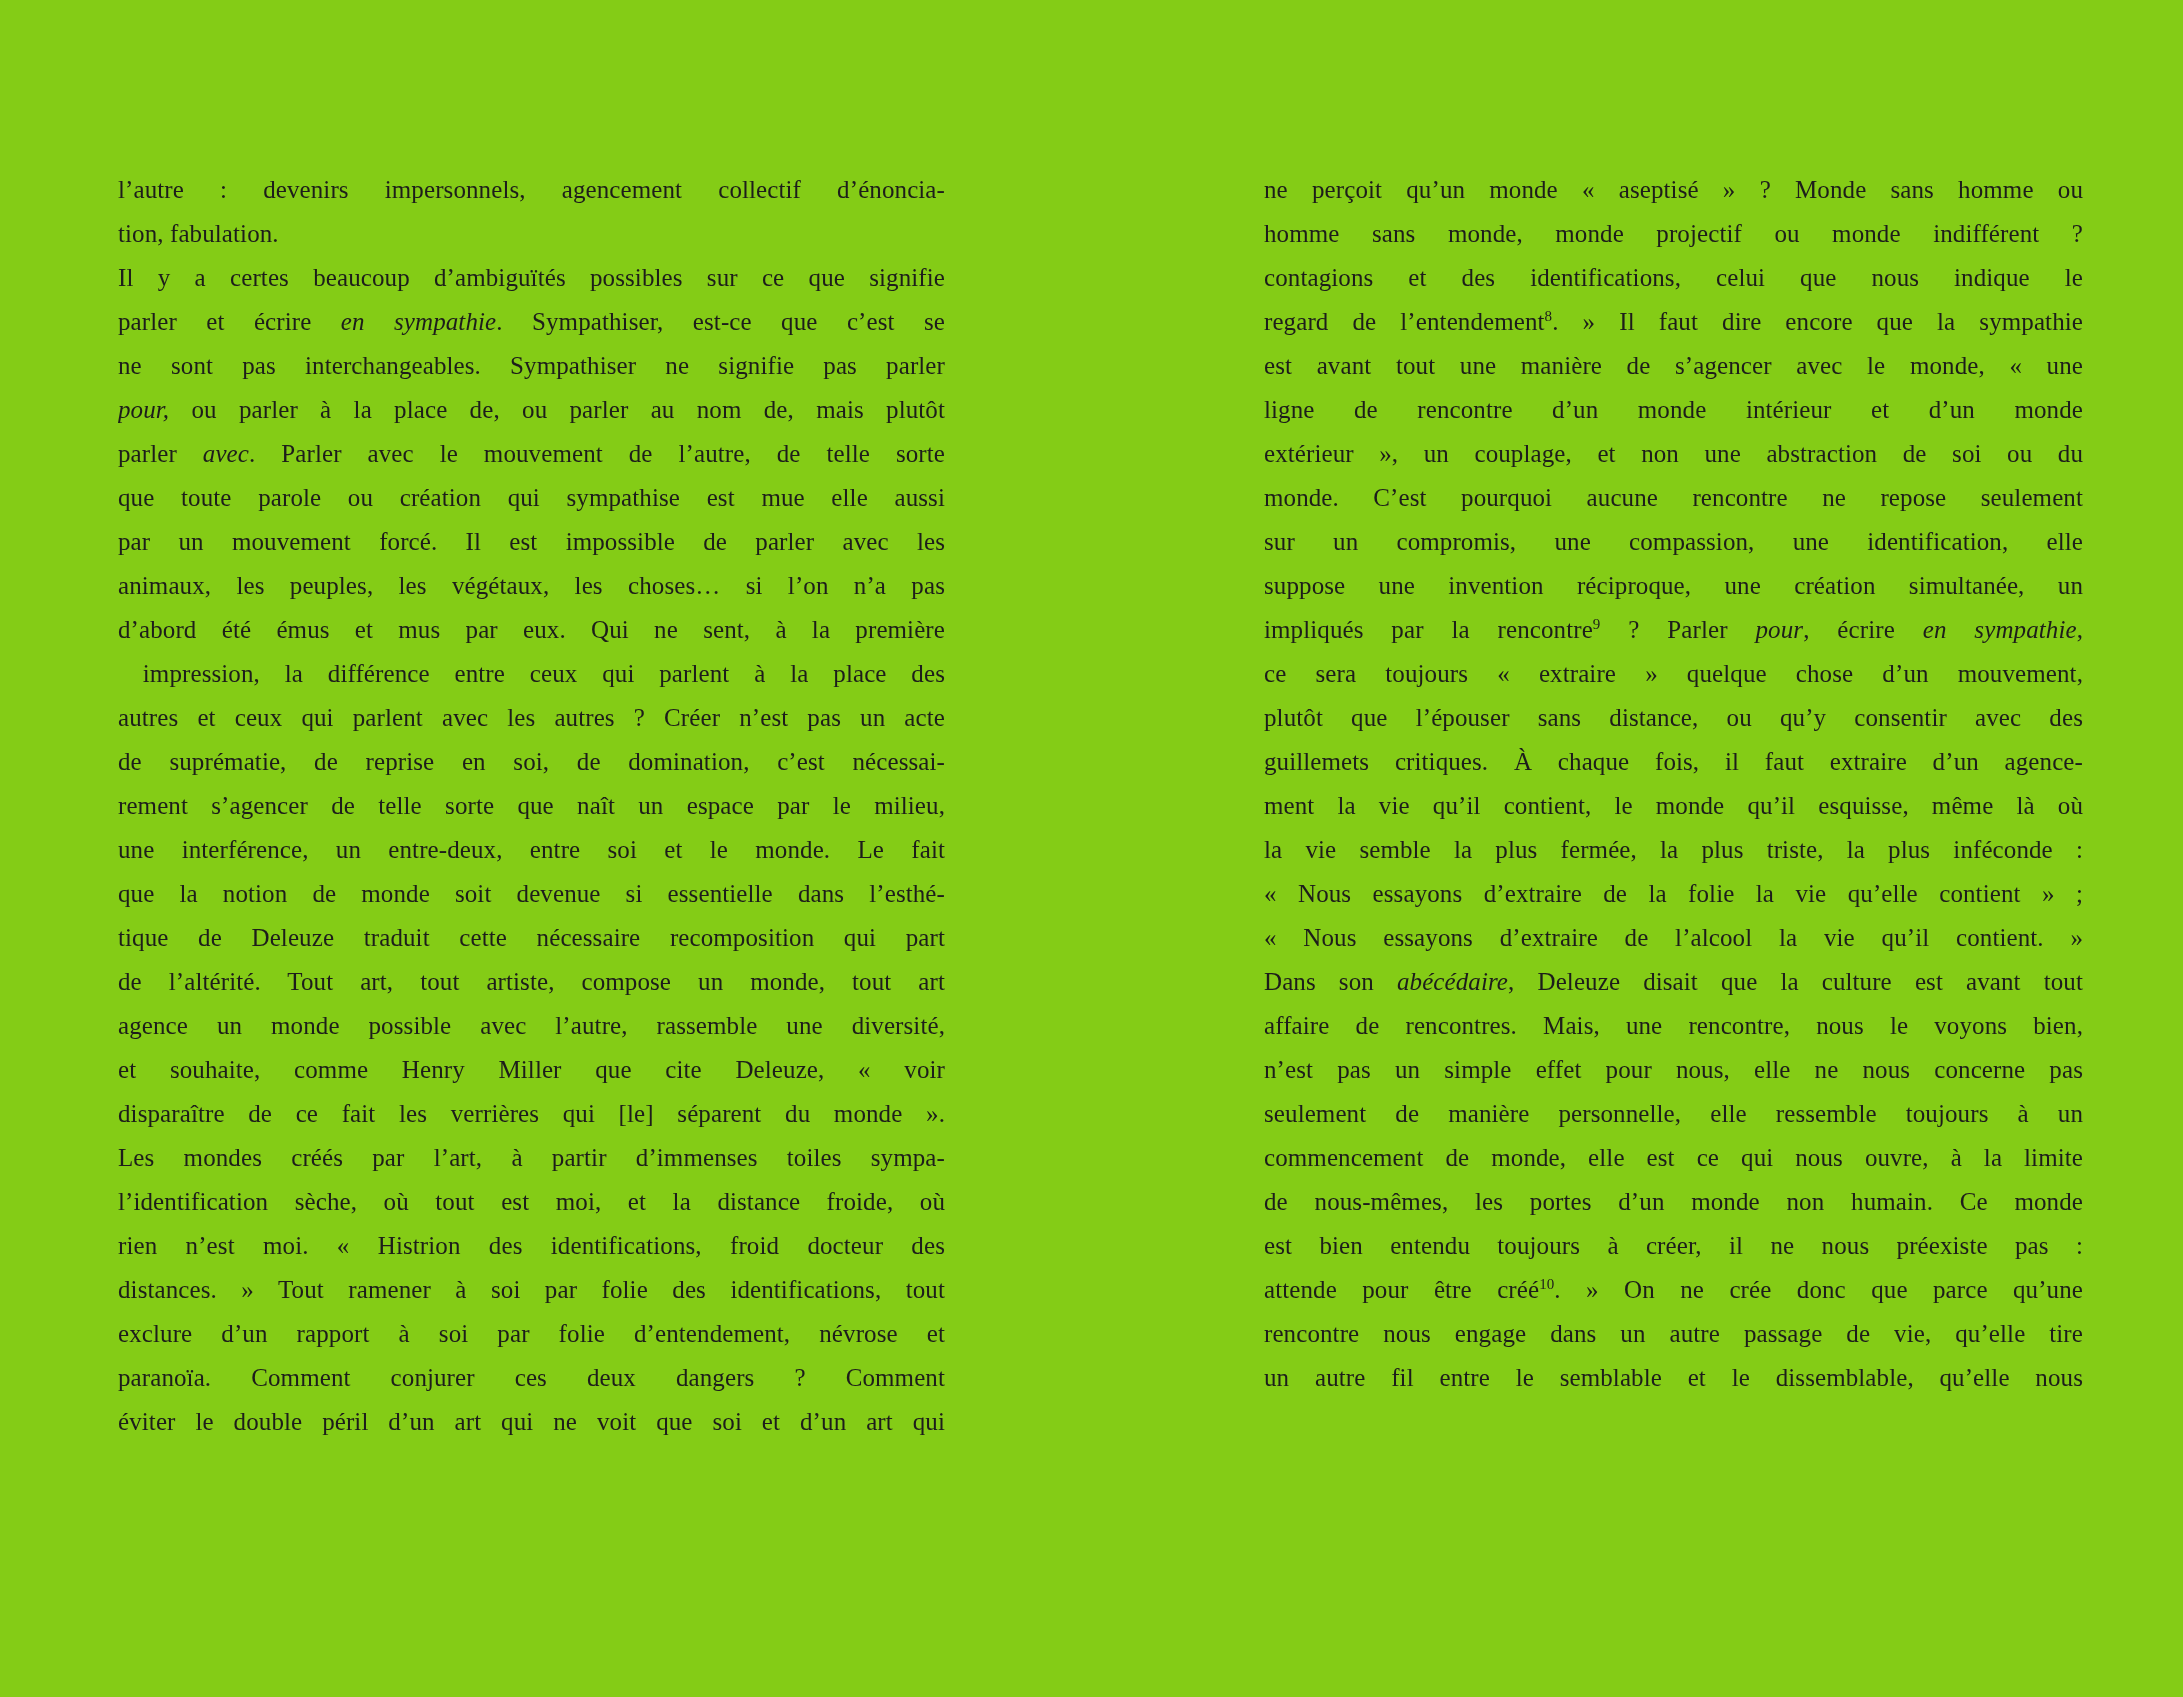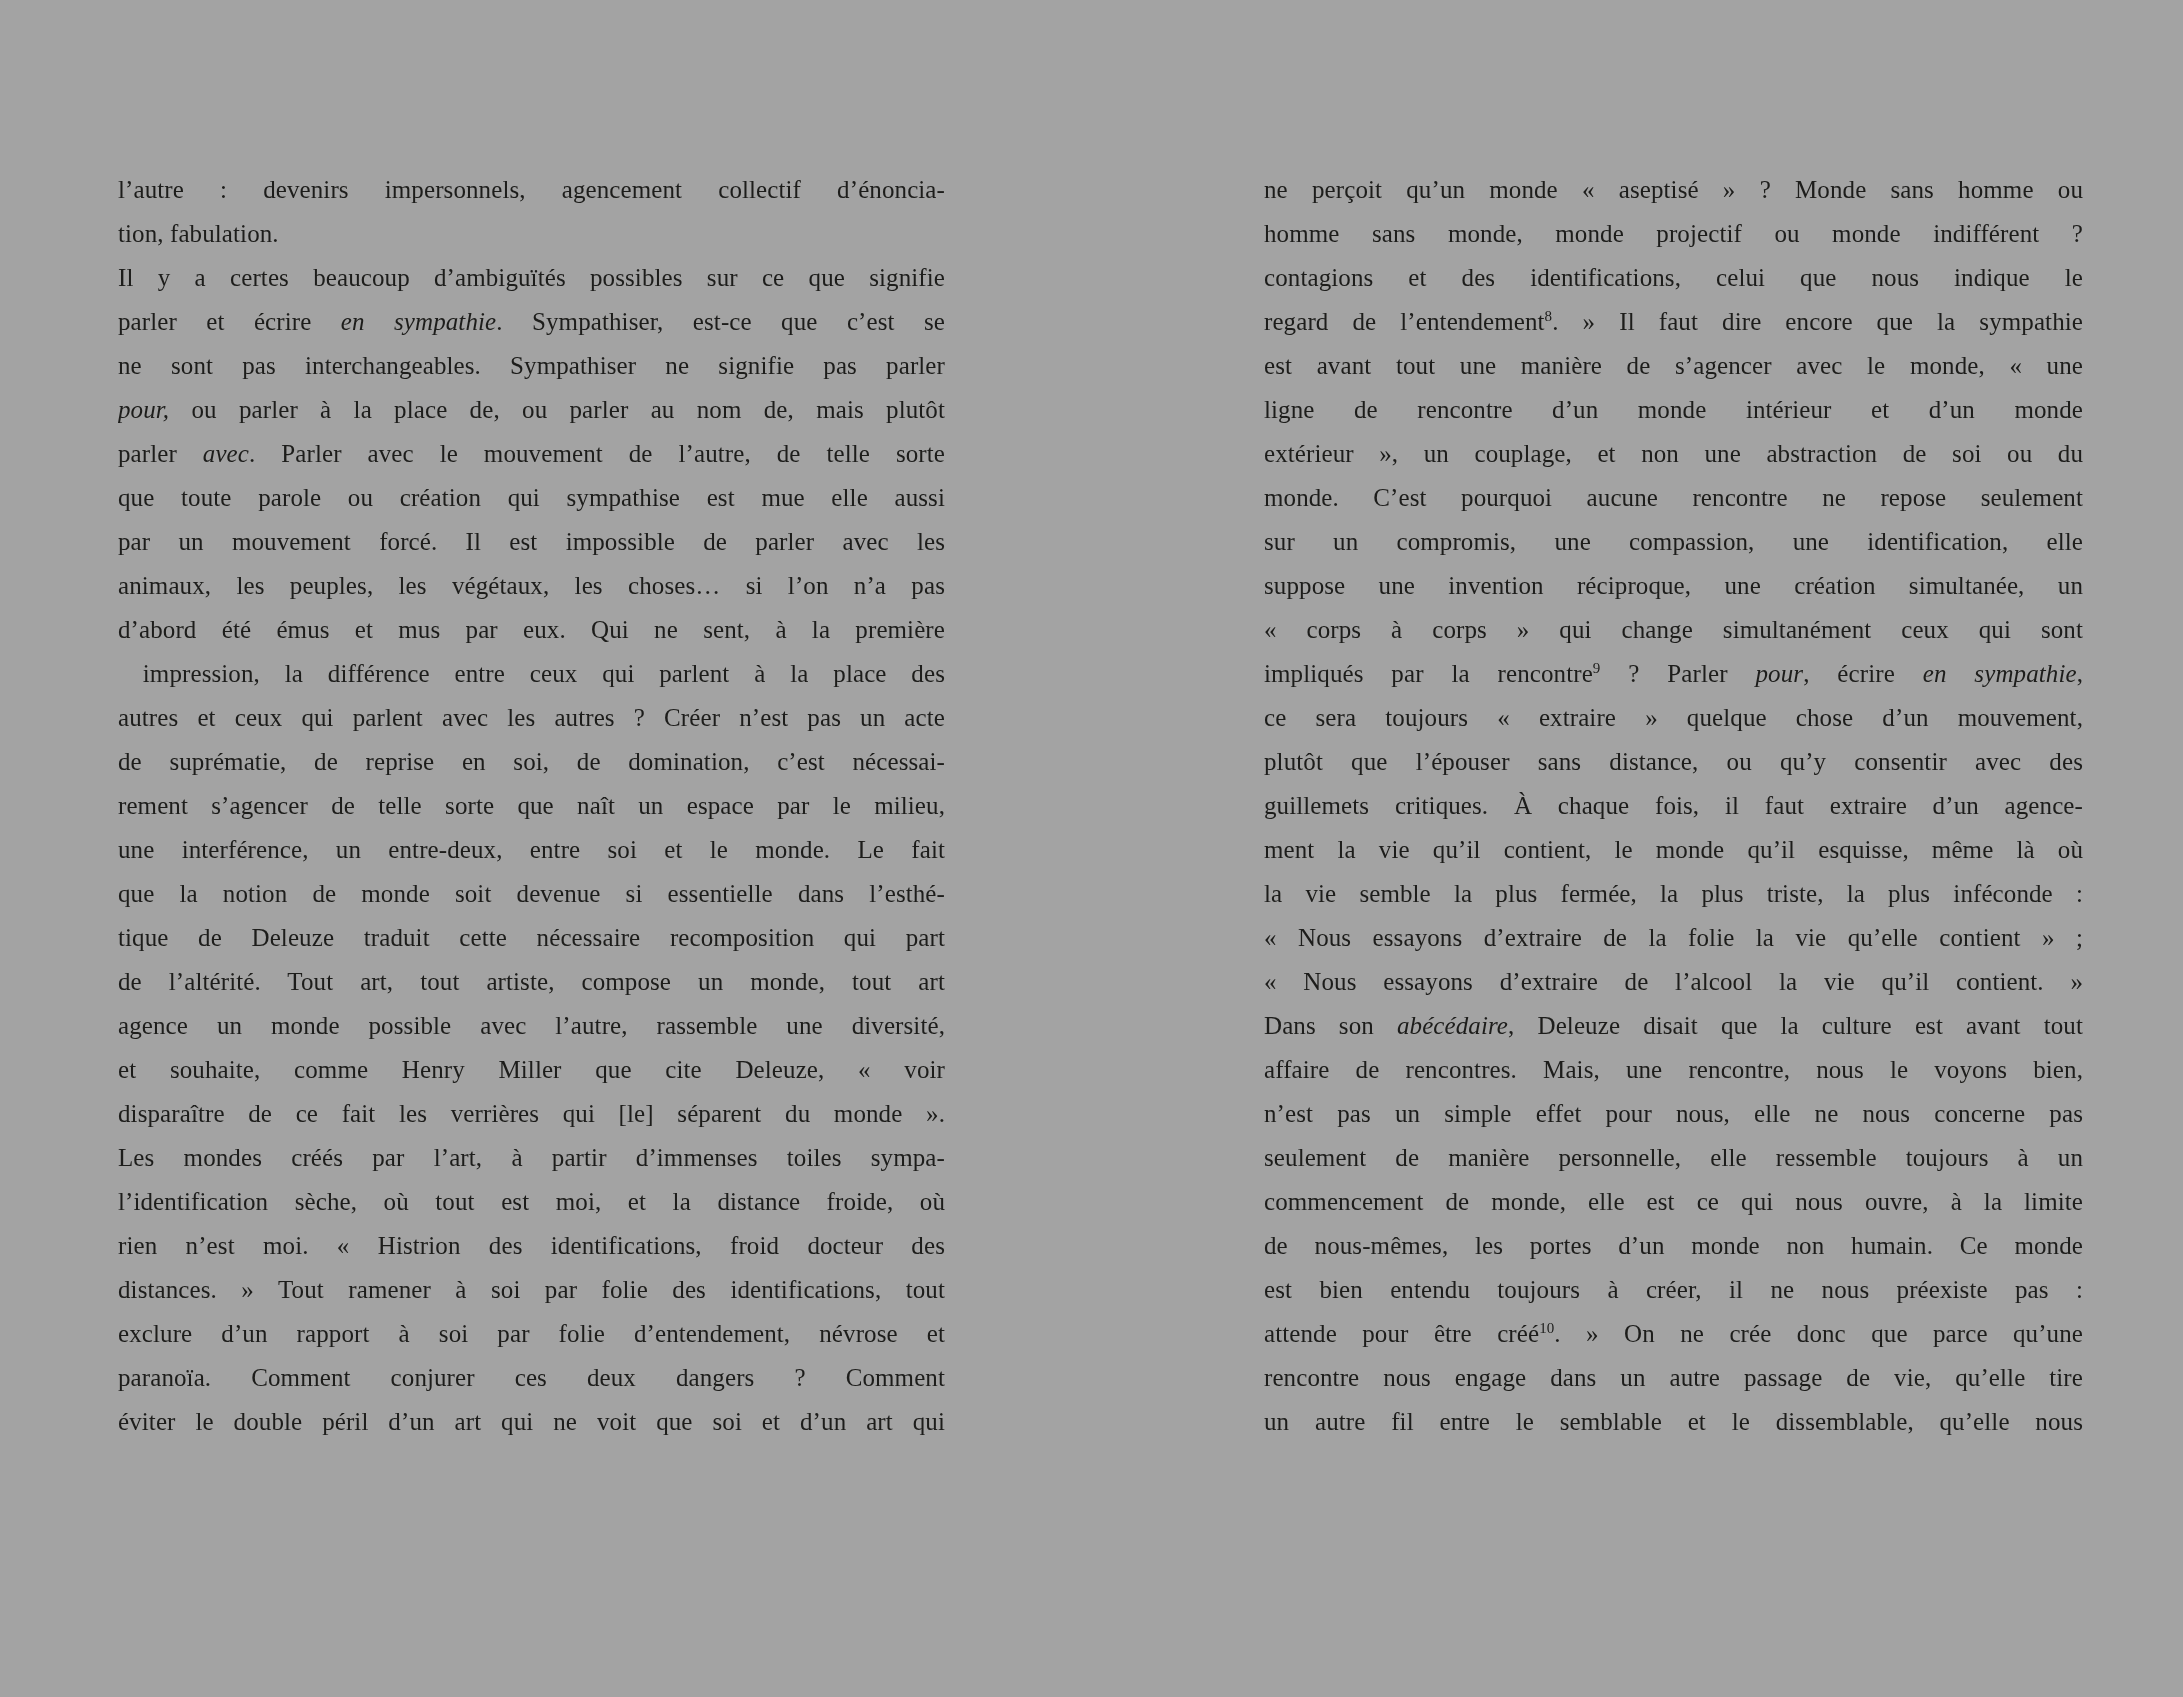--- a/index.html
+++ b/index.html
@@ -13,21 +13,21 @@
     position: relative;
     font-family: "Liberation Serif", "DejaVu Serif", serif;
     color: #1d1d1b;
     overflow: hidden;
   }
   .spread {
     position: absolute;
     left: 0; top: 0;
     width: 2183px;
     height: 1698px;
-    background: #a3a3a3;
+    background: #84cc16;
   }
   .text-column {
     position: absolute;
     top: 168px;
   }
   .text-column.left  { left: 118px;  width: 827px; }
   .text-column.right { left: 1264px; width: 819px; }
   .line {
     font-size: 25px;
     line-height: 44px;
@@ -91,21 +91,20 @@
       <div class="line">ne perçoit qu’un monde « aseptisé » ? Monde sans homme ou</div>
       <div class="line">homme sans monde, monde projectif ou monde indifférent ?</div>
       <div class="line">contagions et des identifications, celui que nous indique le</div>
       <div class="line">regard de l’entendement<sup>8</sup>. » Il faut dire encore que la sympathie</div>
       <div class="line">est avant tout une manière de s’agencer avec le monde, « une</div>
       <div class="line">ligne de rencontre d’un monde intérieur et d’un monde</div>
       <div class="line">extérieur », un couplage, et non une abstraction de soi ou du</div>
       <div class="line">monde. C’est pourquoi aucune rencontre ne repose seulement</div>
       <div class="line">sur un compromis, une compassion, une identification, elle</div>
       <div class="line">suppose une invention réciproque, une création simultanée, un</div>
-      <div class="line">« corps à corps » qui change simultanément ceux qui sont</div>
       <div class="line">impliqués par la rencontre<sup>9</sup> ? Parler <i>pour</i>, écrire <i>en sympathie</i>,</div>
       <div class="line">ce sera toujours « extraire » quelque chose d’un mouvement,</div>
       <div class="line">plutôt que l’épouser sans distance, ou qu’y consentir avec des</div>
       <div class="line">guillemets critiques. À chaque fois, il faut extraire d’un agence-</div>
       <div class="line">ment la vie qu’il contient, le monde qu’il esquisse, même là où</div>
       <div class="line">la vie semble la plus fermée, la plus triste, la plus inféconde :</div>
       <div class="line">« Nous essayons d’extraire de la folie la vie qu’elle contient » ;</div>
       <div class="line">« Nous essayons d’extraire de l’alcool la vie qu’il contient. »</div>
       <div class="line">Dans son <i>abécédaire</i>, Deleuze disait que la culture est avant tout</div>
       <div class="line">affaire de rencontres. Mais, une rencontre, nous le voyons bien,</div>

